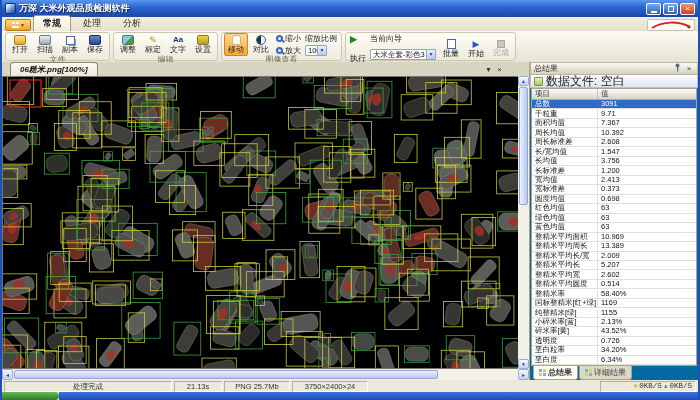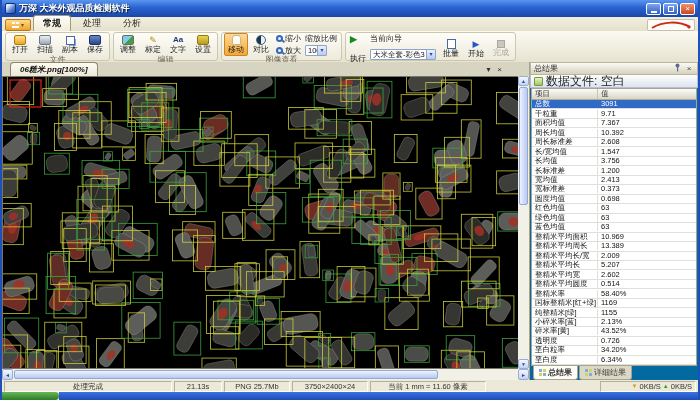--- a/index.html
+++ b/index.html
@@ -141,21 +141,21 @@
   .statusbar{height:12px;flex:0 0 12px;display:flex;gap:2px;padding:1px 2px 0;background:#ece9d8;
     font-size:7.5px;color:#333;}
   .seg{border:1px solid;border-color:#b4b09c #fdfdf6 #fdfdf6 #b4b09c;padding:0 3px;
     line-height:9px;white-space:nowrap;text-align:center;}
   .seg.s1{width:168px;}
   .seg.s2{width:48px;}
   .seg.s3{width:66px;}
   .seg.s4{width:76px;}
   .seg.s5{width:116px;}
   .segspacer{flex:1;border:none;}
-  .seg.net{width:96px;display:flex;align-items:center;justify-content:flex-end;gap:2px;}
+  .seg.net{width:96px;display:flex;align-items:center;justify-content:flex-end;gap:2px;font-family:Liberation Mono, monospace;}
   .arr-down{color:#d8a020;font-size:6px;}
   .arr-up{color:#30a030;font-size:6px;}
   
   .strip{height:8px;flex:0 0 8px;display:flex;}
   .strip .start{width:57px;background:linear-gradient(#66b858,#2e7a28);border-radius:0 4px 4px 0;}
   .strip .bar{flex:1;background:linear-gradient(#3a72e4,#1e4cb4);}
 </style>
 </head>
 <body>
 
@@ -901,21 +901,20 @@
         </span>
       </div>
     </div>
   </div>
 
   <div class="statusbar">
     <div class="seg s1">处理完成</div>
     <div class="seg s2">21.13s</div>
     <div class="seg s3">PNG  25.7Mb</div>
     <div class="seg s4">3750×2400×24</div>
-    <div class="seg s5">当前 1 mm = 11.60 像素</div>
     <div class="segspacer"></div>
     <div class="seg net">
       <span class="arr-down">▼</span>
       <span>0KB/S</span>
       <span class="arr-up">▲</span>
       <span>0KB/S</span>
     </div>
   </div>
 
   <div class="strip">

